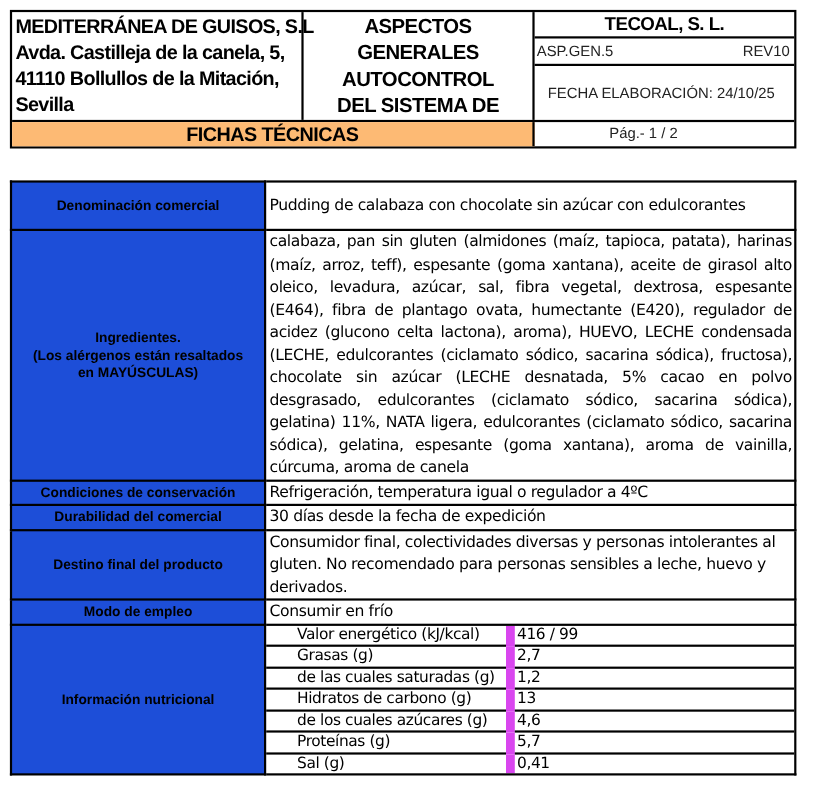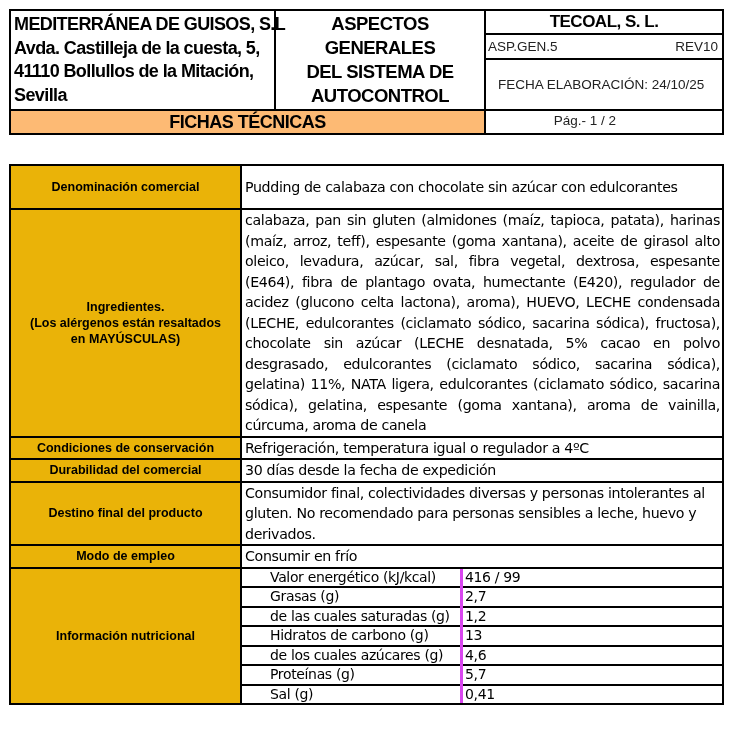--- a/index.html
+++ b/index.html
@@ -14,45 +14,45 @@
   .hdr-r1 { height: 24px; border-bottom: 2px solid #000; box-sizing: border-box; text-align: center; font-weight: bold; font-size: 17px; line-height: 22px; letter-spacing: -0.5px; }
   .hdr-r2 { height: 25px; border-bottom: 2px solid #000; box-sizing: border-box; display: flex; justify-content: space-between; padding: 0 4px 0 2px; font-size: 13.5px; line-height: 24px; color: #222; }
   .hdr-r3 { height: 49px; box-sizing: border-box; padding-left: 12px; font-size: 13.5px; line-height: 49px; color: #222; }
   .hdr-bottom { position: absolute; left: 0; top: 98px; width: 711px; height: 24px; border-top: 2px solid #000; box-sizing: border-box; }
   .hdr-fichas { position: absolute; left: 0; top: 0; width: 475px; height: 22px; background: #fdba74; border-right: 2px solid #000; box-sizing: border-box; text-align: center; font-weight: bold; font-size: 18px; line-height: 22px; letter-spacing: -0.5px; }
   .hdr-page { position: absolute; left: 456px; top: 0; width: 236px; height: 22px; text-align: center; font-size: 13.5px; line-height: 20px; color: #222; }
 
   
   .spec { position: absolute; left: 9px; top: 164px; width: 715px; border-collapse: collapse; border: 2px solid #000; }
   .spec td { border: 2px solid #000; padding: 0; vertical-align: middle; }
-  .spec td.lbl { width: 229px; background: #eab308; text-align: center; font-weight: bold; font-size: 12.5px; line-height: 16px; }
+  .spec td.lbl { width: 229px; background: #1d4ed8; text-align: center; font-weight: bold; font-size: 12.5px; line-height: 16px; }
   .spec td.val { font-family: "DejaVu Sans", sans-serif; font-size: 14.2px; line-height: 20.5px; padding: 0 2px 0 3px; letter-spacing: -0.35px; }
   .spec td.val.just { text-align: justify; text-align-last: left; }
 
   .nutri { width: 100%; border-collapse: collapse; }
   .nutri td { border: 1px solid #000; border-width: 0 0 2px 0; font-family: "DejaVu Sans", sans-serif; font-size: 14px; line-height: 17.5px; padding: 0 2px; letter-spacing: -0.35px; }
   .nutri tr:last-child td { border-bottom: none; }
-  .nutri td.n-lbl { width: 188px; border-right: 3px solid #d946ef; padding-left: 28px; }
+  .nutri td.n-lbl { width: 188px; border-right: 8px solid #d946ef; padding-left: 28px; }
   .spec td.nutri-cell { padding: 0; vertical-align: top; }
 </style>
 </head>
 <body>
 
 <div class="hdr">
   <div class="hdr-company">
     <div>MEDITERRÁNEA DE GUISOS, S.L</div>
-    <div>Avda. Castilleja de la cuesta, 5,</div>
+    <div>Avda. Castilleja de la canela, 5,</div>
     <div>41110 Bollullos de la Mitación,</div>
     <div>Sevilla</div>
   </div>
   <div class="hdr-title">
     <div>
       <div>ASPECTOS GENERALES</div>
+      <div>AUTOCONTROL</div>
       <div>DEL SISTEMA DE</div>
-      <div>AUTOCONTROL</div>
     </div>
   </div>
   <div class="hdr-right">
     <div class="hdr-r1">TECOAL, S. L.</div>
     <div class="hdr-r2">
       <span>ASP.GEN.5</span>
       <span>REV10</span>
     </div>
     <div class="hdr-r3">FECHA ELABORACIÓN: 24/10/25</div>
   </div>

